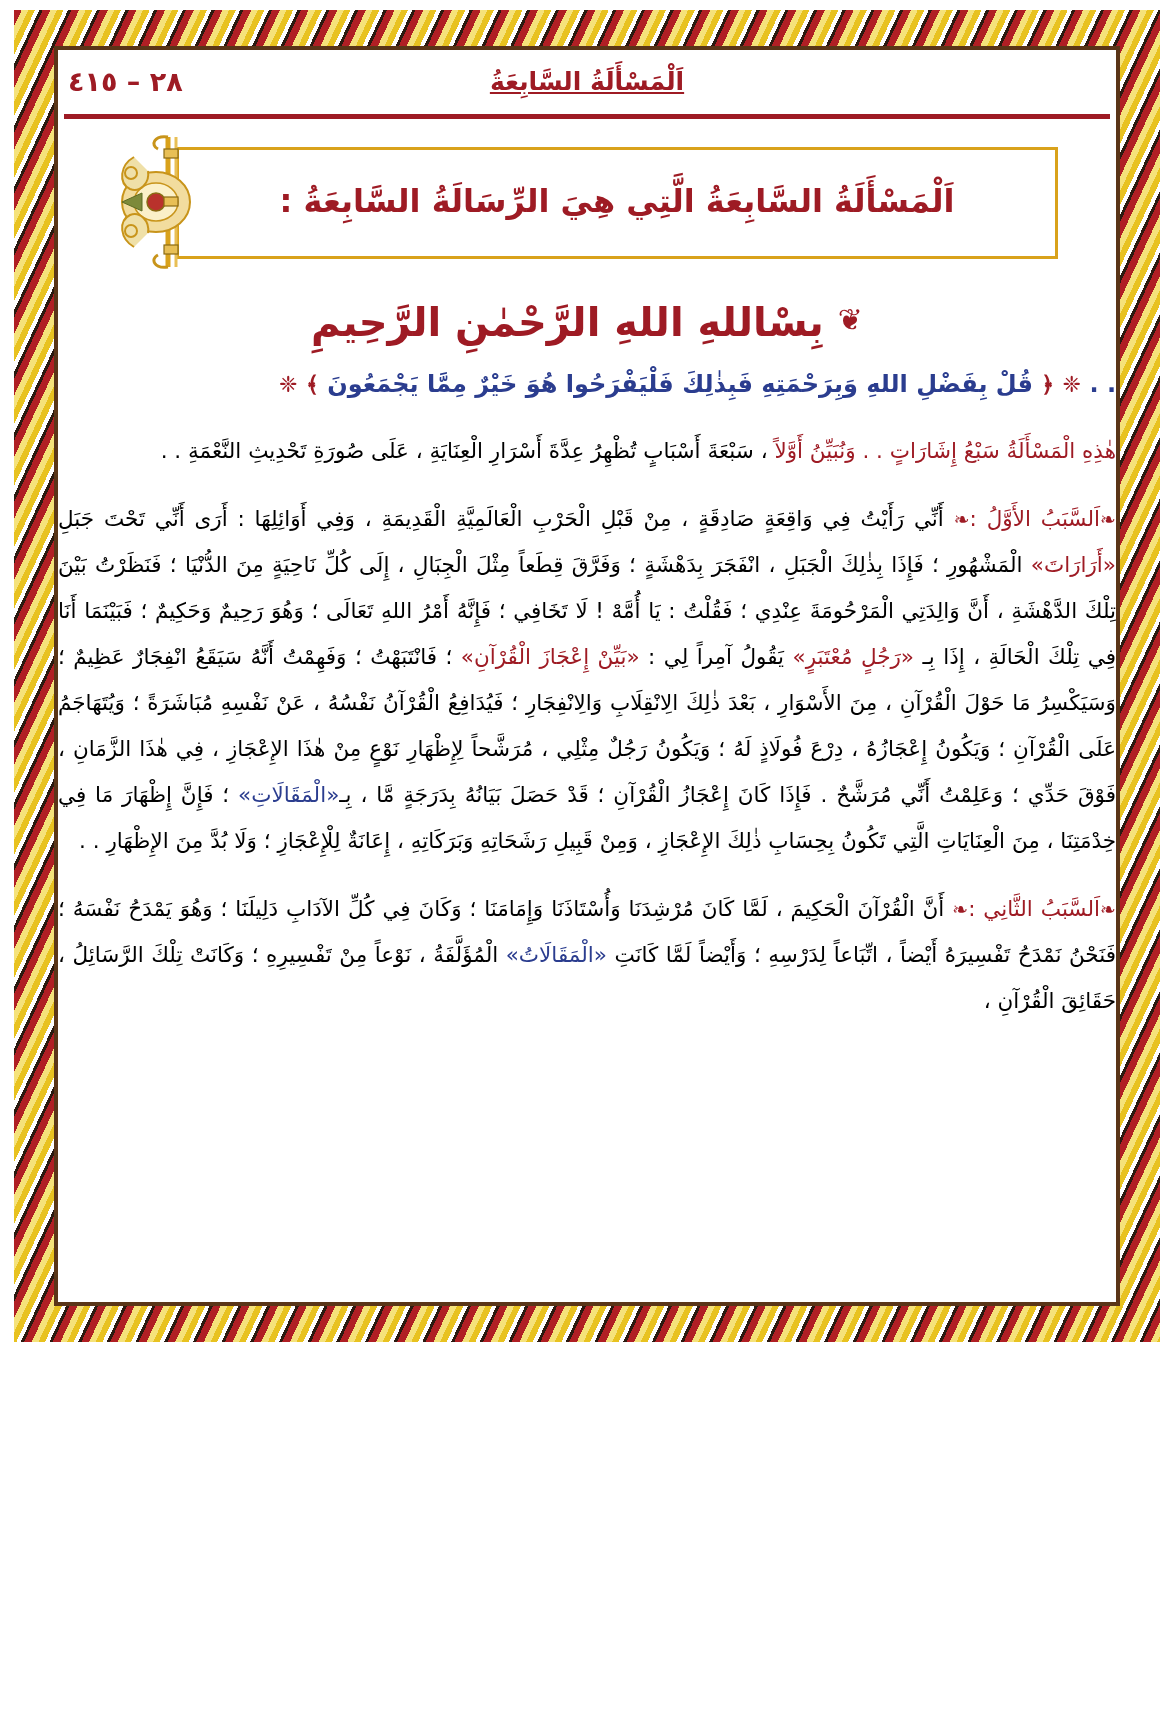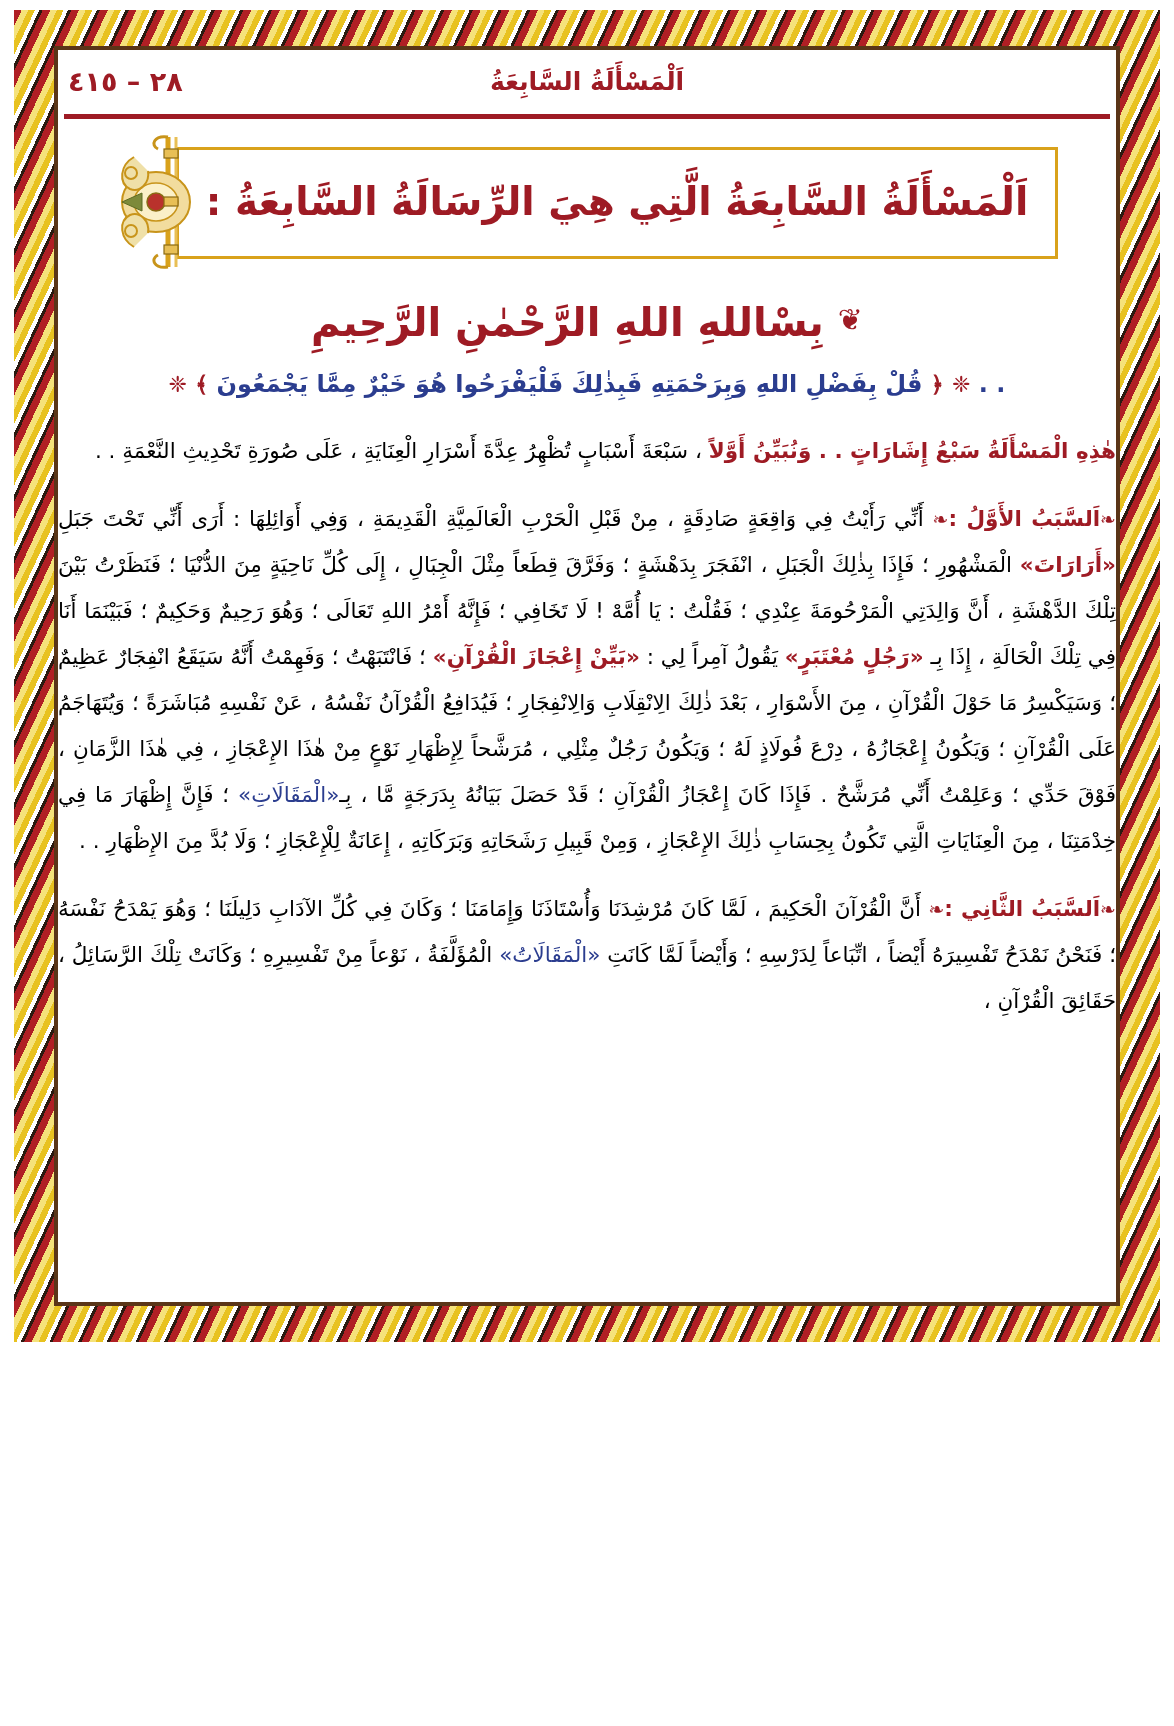--- a/index.html
+++ b/index.html
@@ -54,20 +54,21 @@
     display:flex;
     align-items:center;
     justify-content:center;
   }
   .hdr-title{
     color:#9e1b24;
     font-size:25px;
     font-weight:bold;
     letter-spacing:0.5px;
     white-space:nowrap;
+    text-decoration:underline;
   }
   .hdr-page{
     position:absolute;
     left:10px;top:50%;
     transform:translateY(-50%);
     color:#9e1b24;
     font-size:27px;
     font-weight:bold;
     direction:rtl;
     white-space:nowrap;
@@ -89,21 +90,21 @@
     inset:0;
     border:3px solid #d9a21b;
     box-sizing:border-box;
     background:#ffffff;
     display:flex;
     align-items:center;
     justify-content:center;
   }
   .title-text{
     color:#9e1b24;
-    font-size:39px;
+    font-size:32px;
     font-weight:bold;
     white-space:nowrap;
     padding-bottom:4px;
   }
   .title-orn{
     position:absolute;
     left:-66px;top:-16px;
     width:96px;height:142px;
     pointer-events:none;
   }
@@ -118,21 +119,21 @@
     letter-spacing:-1px;
     height:70px;
     line-height:70px;
     white-space:nowrap;
   }
   .basmala .orn{font-size:30px;vertical-align:6px;}
 
   
   .verse{
     margin-top:6px;
-    text-align:center;
+    text-align:right;
     color:#2b3d8f;
     font-size:24px;
     font-weight:bold;
     white-space:nowrap;
     line-height:46px;
   }
   .verse .brk{color:#9e1b24;font-size:22px;}
   .verse .dots{color:#2b3d8f;}
 
   
@@ -140,21 +141,21 @@
     margin-top:20px;
     color:#000000;
     font-size:21.5px;
     line-height:46px;
     text-align:justify;
     text-justify:inter-word;
     direction:rtl;
   }
   .para{margin:0 0 22px 0;}
   .para:last-child{margin-bottom:0;}
-  .rd{color:#9e1b24;font-weight:bold;}
+  .rd{color:#9e1b24;font-weight:normal;}
   .bl{color:#2b3d8f;font-weight:normal;margin-top:22px;}
   .marker{color:#9e1b24;font-size:19px;font-weight:bold;}
 </style>
 </head>
 <body>
 
 <div class="page">
 
   <div class="frame-outer">
     <div class="frame-inner"></div>

